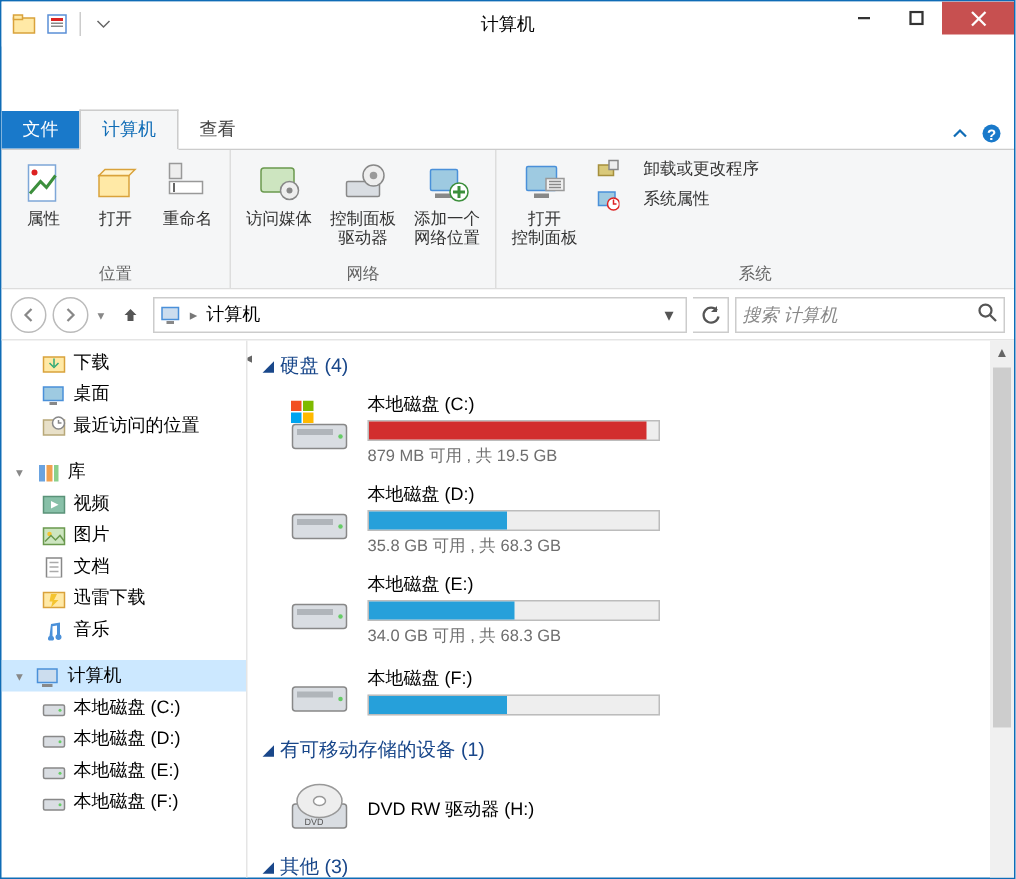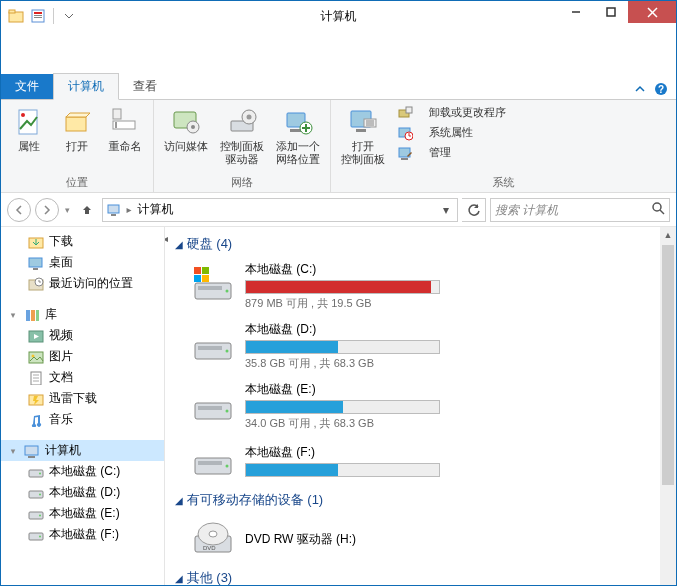--- a/index.html
+++ b/index.html
@@ -252,30 +252,20 @@
         <div class="ribbon-small-item">
           <span class="sicon">
               <svg width="16" height="16">
                 <rect x="2" y="3" width="11" height="9" fill="#9ecae1" stroke="#4a90d9"></rect>
                 <circle cx="12" cy="11" r="4" fill="#fff" stroke="#d22"></circle>
                 <path d="M12 8 L12 11 L14 11" stroke="#d22" fill="none"></path>
               </svg>
             </span>
           <span>系统属性</span>
         </div>
-        <div class="ribbon-small-item">
-          <span class="sicon">
-              <svg width="16" height="16">
-                <rect x="2" y="3" width="11" height="9" fill="#9ecae1" stroke="#4a90d9"></rect>
-                <rect x="4" y="13" width="7" height="2" fill="#888"></rect>
-                <path d="M10 11 L14 7 L15 8 L11 12 Z" fill="#8a5a2b"></path>
-              </svg>
-            </span>
-          <span>管理</span>
-        </div>
       </div>
     </div>
     <div class="ribbon-group-label">系统</div>
   </div>
 </div>
 
 <div class="navbar">
   <div class="nav-circle">
       <svg width="12" height="12">
         <path d="M8 2 L4 6 L8 10" stroke="#888" fill="none" stroke-width="1.5"></path>

